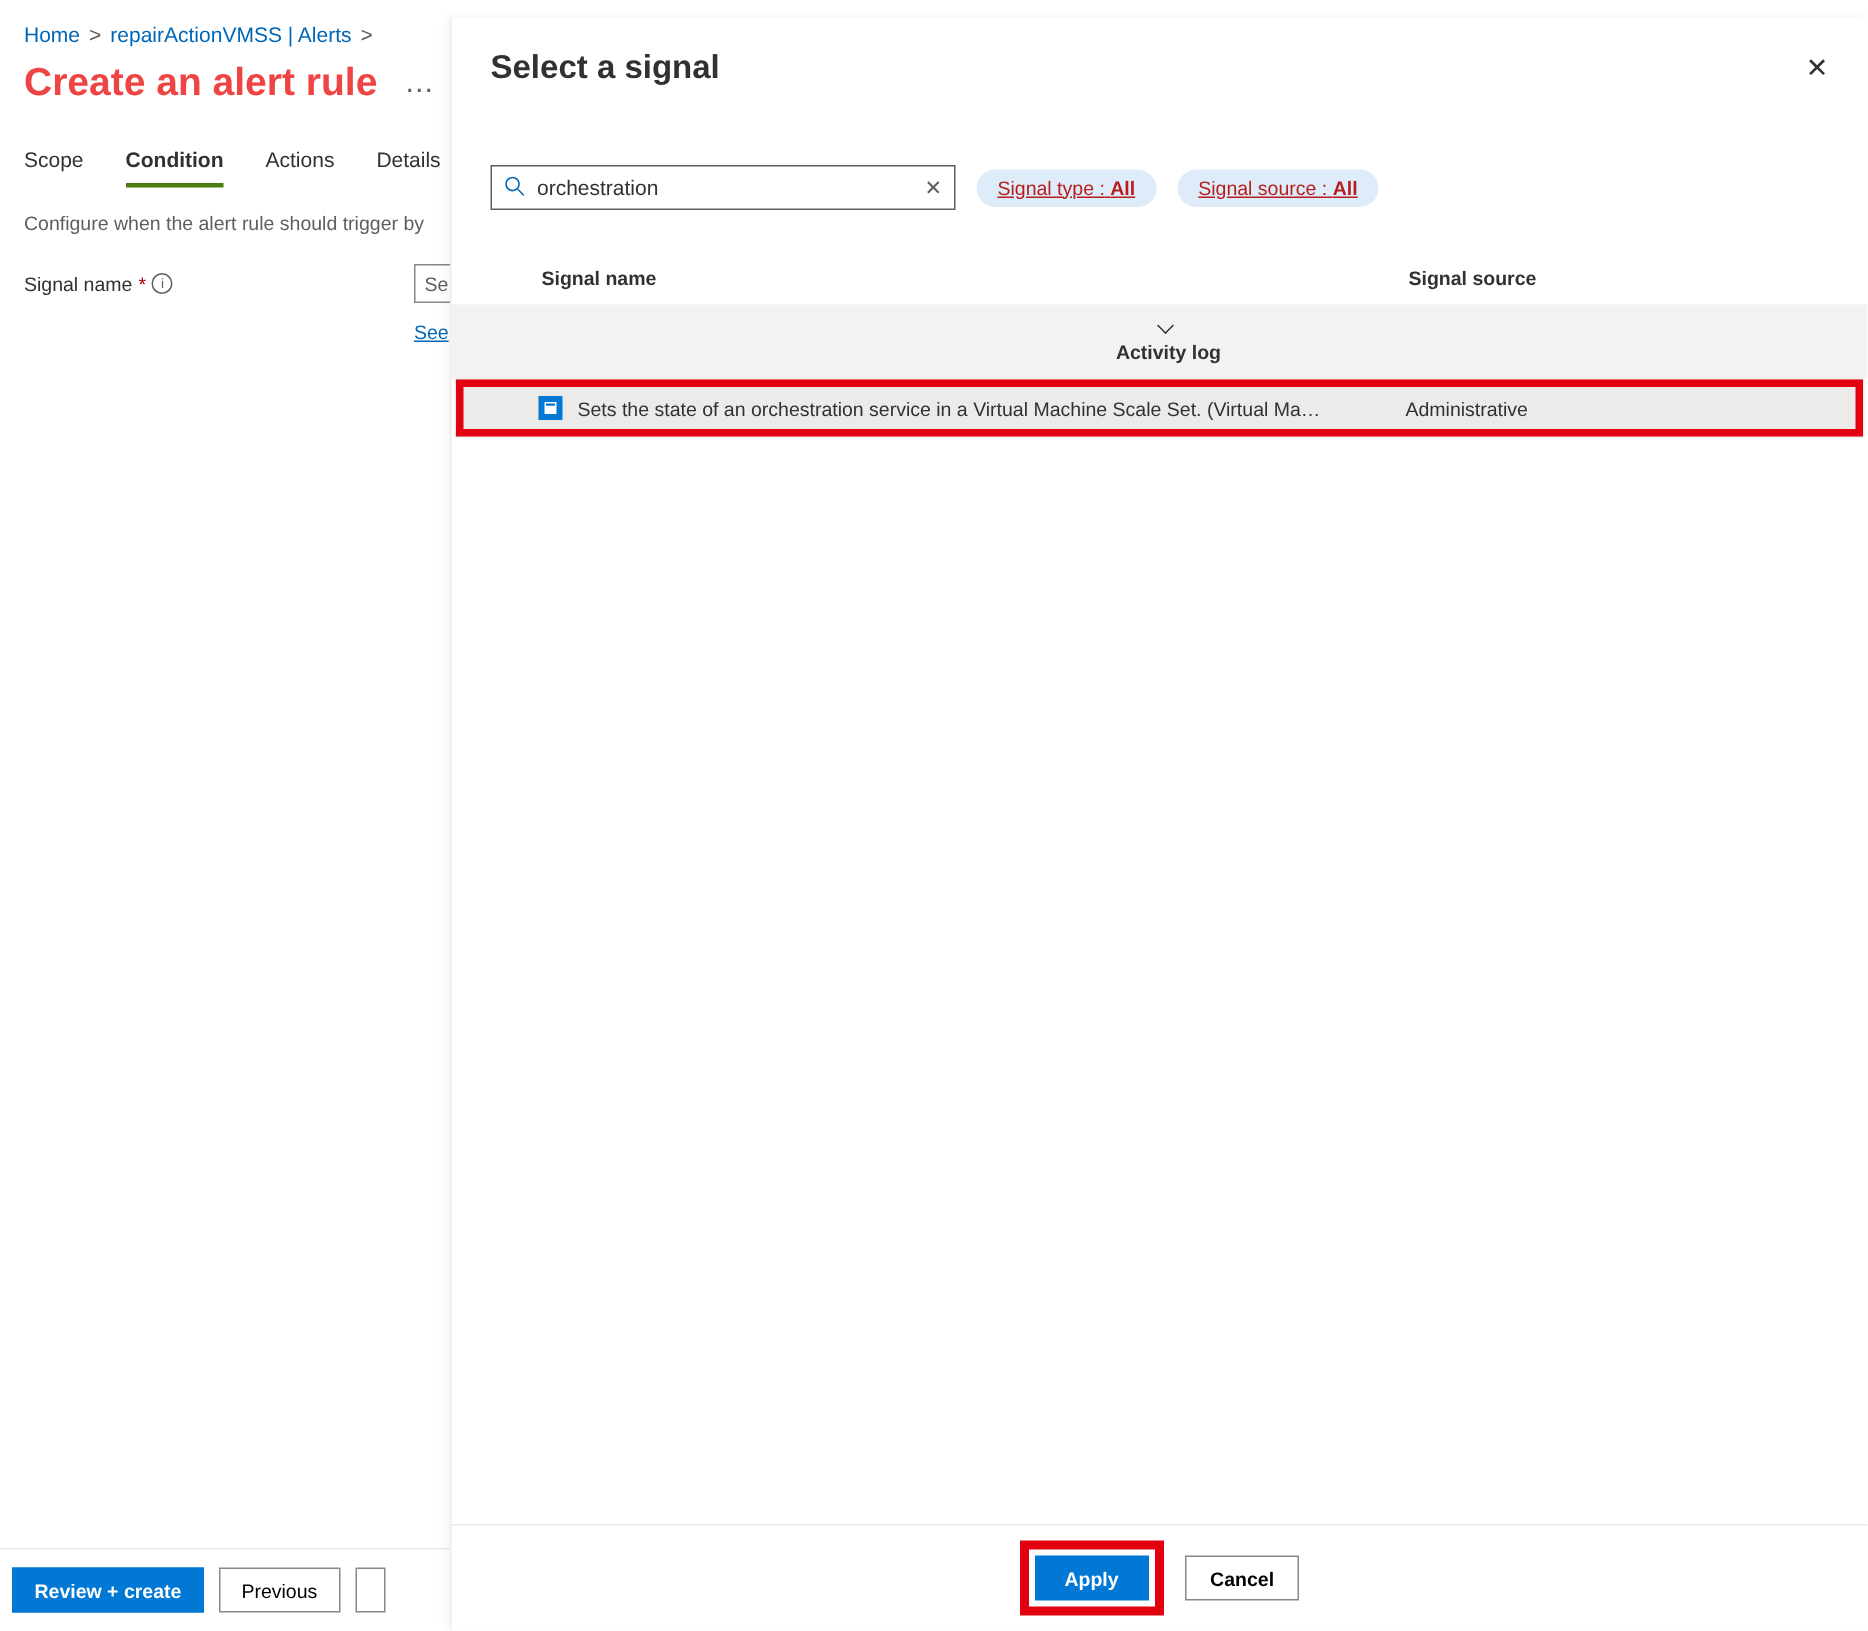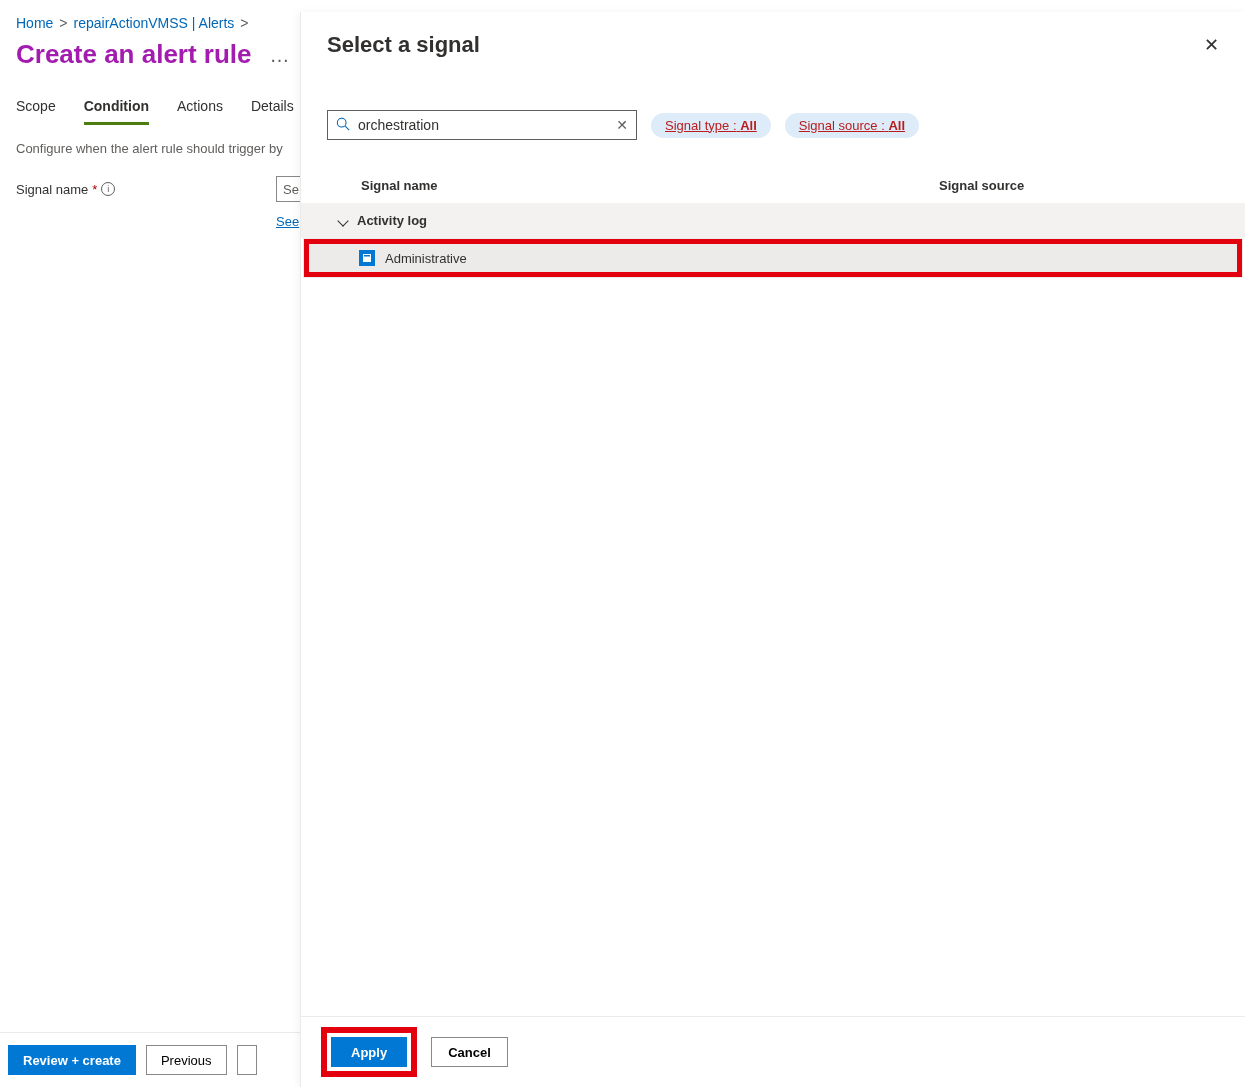--- a/index.html
+++ b/index.html
@@ -36,21 +36,21 @@
     
     .page-title-row {
       padding: 8px 16px 10px 16px;
       display: flex;
       align-items: center;
       gap: 12px;
     }
     .page-title {
       font-size: 26px;
       font-weight: 600;
-      color: #a21caf;
+      color: #ef4444;
     }
     .ellipsis-btn {
       font-size: 20px;
       color: #605e5c;
       padding: 0 6px;
       cursor: pointer;
       line-height: 1;
       letter-spacing: 1px;
     }
 
@@ -237,20 +237,21 @@
     .col-source { width: 280px; }
 
     .group-row {
       background: #f3f2f1;
       padding: 10px 26px 10px 38px;
       font-size: 13px;
       font-weight: 600;
       display: flex;
       align-items: center;
       gap: 6px;
+      flex-direction: column;
     }
     .chev {
       display: inline-block;
       width: 8px;
       height: 8px;
       border-right: 1.5px solid #323130;
       border-bottom: 1.5px solid #323130;
       transform: rotate(45deg);
       margin-right: 4px;
     }
@@ -288,20 +289,21 @@
       width: 280px;
     }
 
     
     .panel-footer {
       border-top: 1px solid #edebe9;
       padding: 10px 20px;
       display: flex;
       gap: 14px;
       margin-top: auto;
+      justify-content: center;
     }
     .apply-wrap {
       border: 6px solid #e3000f;
       padding: 4px;
       display: inline-block;
     }
     .apply-btn {
       background: #0078d4;
       border: none;
       color: #fff;
@@ -404,20 +406,21 @@
     <span>Activity log</span>
   </div>
 
   <div class="signal-row">
     <span class="signal-icon">
       <svg width="10" height="10" viewBox="0 0 10 10">
           <rect x="1" y="1" width="8" height="8" fill="#ffffff"></rect>
           <rect x="2" y="2" width="6" height="1.5" fill="#0078d4"></rect>
         </svg>
     </span>
+    <span class="signal-text">Sets the state of an orchestration service in a Virtual Machine Scale Set. (Virtual Ma…</span>
     <span class="signal-source-cell">Administrative</span>
   </div>
 
   <div class="panel-footer">
     <span class="apply-wrap">
       <button class="apply-btn">Apply</button>
     </span>
     <button class="cancel-btn">Cancel</button>
   </div>
 

